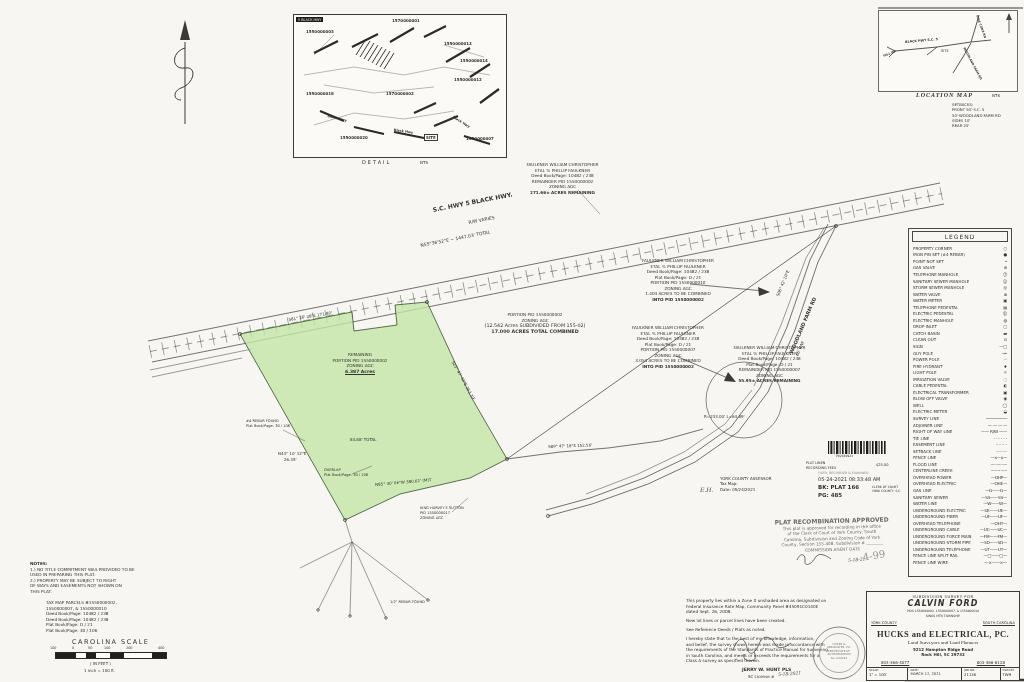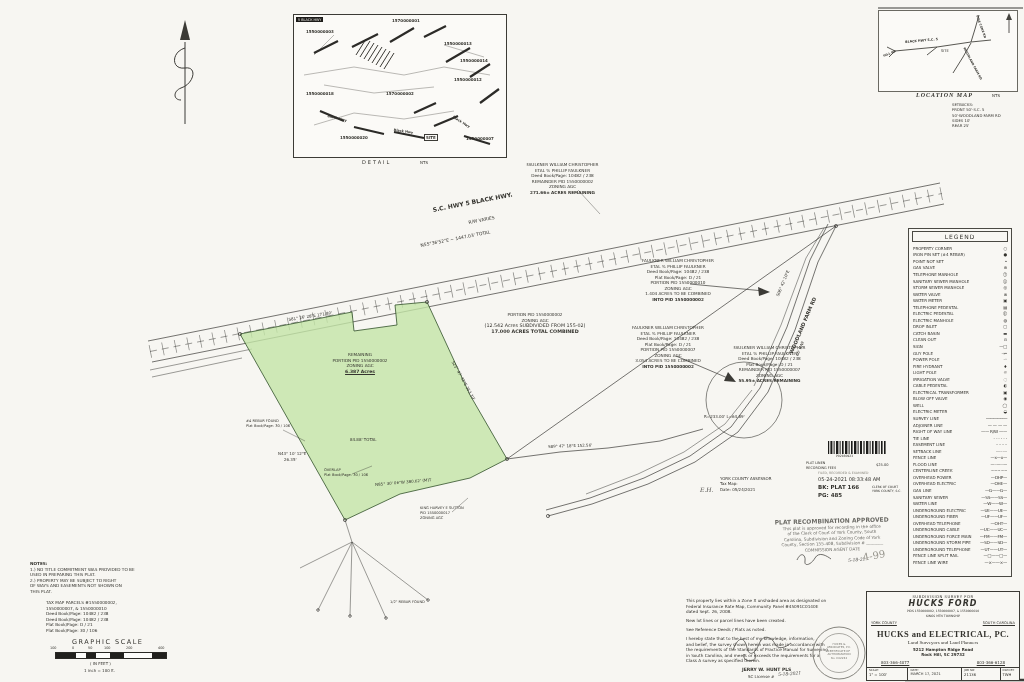--- a/index.html
+++ b/index.html
@@ -630,42 +630,42 @@
   <div class="abs blk plain" style="left:46px;top:600px;width:110px;text-align:left">
 
   <div class="t42">TAX MAP PARCELS #1550000002,</div>
       <div class="t42">1550000007, &amp; 1550000010</div>
       <div class="t42">Deed Book/Page: 10482 / 238</div>
       <div class="t42">Deed Book/Page: 10482 / 238</div>
       <div class="t42">Plat Book/Page: D / 21</div>
       <div class="t42">Plat Book/Page: 30 / 106</div>
     </div>
 
-  <span class="abs t65 nw" style="left:72px;top:638px;letter-spacing:1.5px">GRAPHIC SCALE</span>
+  <span class="abs t65 nw" style="left:72px;top:638px;letter-spacing:1.5px">CAROLINA SCALE</span>
   <span class="abs t34 nw" style="left:50px;top:646px">100</span>
   <span class="abs t34 nw" style="left:72px;top:646px">0</span>
   <span class="abs t34 nw" style="left:88px;top:646px">50</span>
   <span class="abs t34 nw" style="left:104px;top:646px">100</span>
   <span class="abs t34 nw" style="left:126px;top:646px">200</span>
   <span class="abs t34 nw" style="left:158px;top:646px">400</span>
   <div class="abs bar" style="left:55px;top:652px;width:110px">
     <div class="bseg" style="width:20px"></div>
       <div class="wseg" style="width:10px"></div>
     <div class="bseg" style="width:10px"></div>
       <div class="wseg" style="width:14px"></div>
     <div class="bseg" style="width:14px"></div>
       <div class="wseg" style="width:28px"></div>
     <div class="bseg" style="width:14px"></div>
   </div>
   <span class="abs t4 nw" style="left:90px;top:661px">( IN FEET )</span>
   <span class="abs t4 nw" style="left:84px;top:668px">1 inch = 100 ft.</span>
 
   <div class="abs tb" style="left:866px;top:591px;width:152px;height:88px">
     <div class="tb-row c t38" style="top:2px;letter-spacing:0.5px">SUBDIVISION SURVEY FOR</div>
-    <div class="tb-row c t8 b i" style="top:7px;letter-spacing:1px">HUCKS FORD</div>
+    <div class="tb-row c t8 b i" style="top:7px;letter-spacing:1px">CALVIN FORD</div>
     <div class="tb-row c t3" style="top:18px">PIDS 1550000002, 1550000007, &amp; 1550000010</div>
     <div class="tb-row c t3" style="top:23px">KINGS MTN TOWNSHIP</div>
     <span class="abs t36 u nw" style="left:4px;top:29px">YORK COUNTY</span>
     <span class="abs t36 u nw" style="right:4px;top:29px">SOUTH CAROLINA</span>
     <div class="tb-row c serif b" style="top:37px;font-size:8.5px;letter-spacing:0.4px">HUCKS and ELECTRICAL, PC.</div>
     <div class="tb-row c serif t5" style="top:48px">Land Surveyors and Land Planners</div>
     <div class="tb-row c t4 b" style="top:55px">5212 Hampton Ridge Road</div>
     <div class="tb-row c t4 b" style="top:60px">Rock Hill, SC  29732</div>
     <span class="abs t4 u nw" style="left:14px;top:68px">803-366-4077</span>
     <span class="abs t4 u nw" style="right:14px;top:68px">803-366-6128</span>

